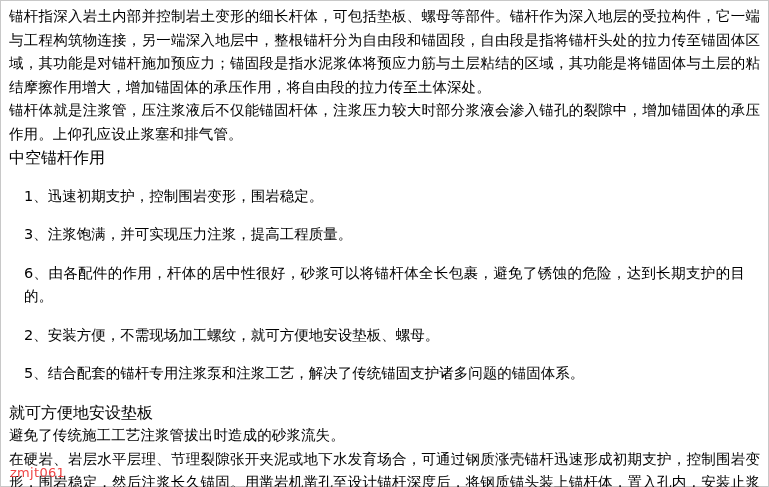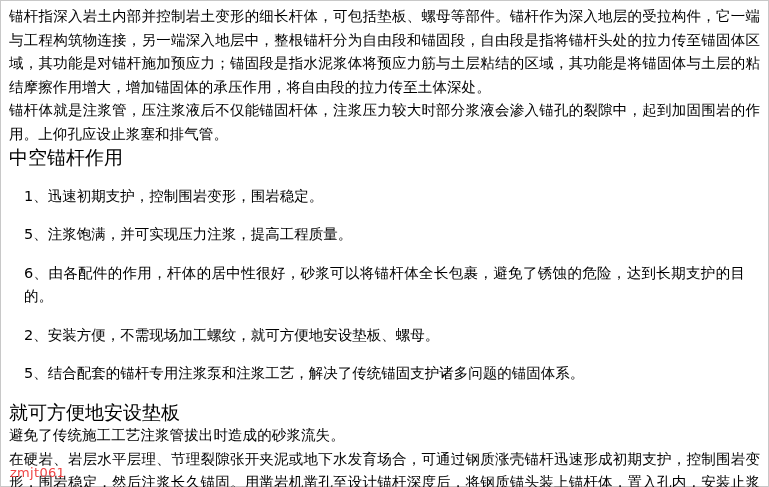--- a/index.html
+++ b/index.html
@@ -27,21 +27,21 @@
   }
   .para {
     font-size: 14.5px;
     line-height: 23.5px;
     text-align: justify;
     text-justify: inter-ideograph;
     margin: 0 0 0 0;
     letter-spacing: 0.1px;
   }
   .heading {
-    font-size: 19px;
+    font-size: 16px;
     line-height: 23.5px;
     margin: 0;
   }
   .list-item {
     font-size: 14.5px;
     line-height: 23.5px;
     margin: 15px;
     text-align: justify;
     text-justify: inter-ideograph;
   }
@@ -59,26 +59,26 @@
     padding: 0;
   }
 </style>
 </head>
 <body>
 
 <div class="page">
   <div class="doc-body">
 
     <p class="para">锚杆指深入岩土内部并控制岩土变形的细长杆体，可包括垫板、螺母等部件。锚杆作为深入地层的受拉构件，它一端与工程构筑物连接，另一端深入地层中，整根锚杆分为自由段和锚固段，自由段是指将锚杆头处的拉力传至锚固体区域，其功能是对锚杆施加预应力；锚固段是指水泥浆体将预应力筋与土层粘结的区域，其功能是将锚固体与土层的粘结摩擦作用增大，增加锚固体的承压作用，将自由段的拉力传至土体深处。</p>
-    <p class="para">锚杆体就是注浆管，压注浆液后不仅能锚固杆体，注浆压力较大时部分浆液会渗入锚孔的裂隙中，起到加固围岩的作用。上仰孔应设止浆塞和排气管。</p>
+    <p class="para">锚杆体就是注浆管，压注浆液后不仅能锚固杆体，注浆压力较大时部分浆液会渗入锚孔的裂隙中，增加锚固体的承压作用。上仰孔应设止浆塞和排气管。</p>
 
     <div class="block">
       <p class="heading">中空锚杆作用</p>
       <p class="list-item">1、迅速初期支护，控制围岩变形，围岩稳定。</p>
-      <p class="list-item">5、注浆饱满，并可实现压力注浆，提高工程质量。</p>
+      <p class="list-item">3、注浆饱满，并可实现压力注浆，提高工程质量。</p>
       <p class="list-item">6、由各配件的作用，杆体的居中性很好，砂浆可以将锚杆体全长包裹，避免了锈蚀的危险，达到长期支护的目的。</p>
       <p class="list-item">2、安装方便，不需现场加工螺纹，就可方便地安设垫板、螺母。</p>
       <p class="list-item">5、结合配套的锚杆专用注浆泵和注浆工艺，解决了传统锚固支护诸多问题的锚固体系。</p>
     </div>
 
     <div class="block">
       <p class="heading">就可方便地安设垫板</p>
       <p class="para">避免了传统施工工艺注浆管拔出时造成的砂浆流失。</p>
       <p class="para">在硬岩、岩层水平层理、节理裂隙张开夹泥或地下水发育场合，可通过钢质涨壳锚杆迅速形成初期支护，控制围岩变形，围岩稳定，然后注浆长久锚固。用凿岩机凿孔至设计锚杆深度后，将钢质锚头装上锚杆体，置入孔内，安装止浆塞、垫板、螺母后，反转锚杆使涨壳锚头涨开抓住孔壁，再进行注浆。</p>
     </div>

